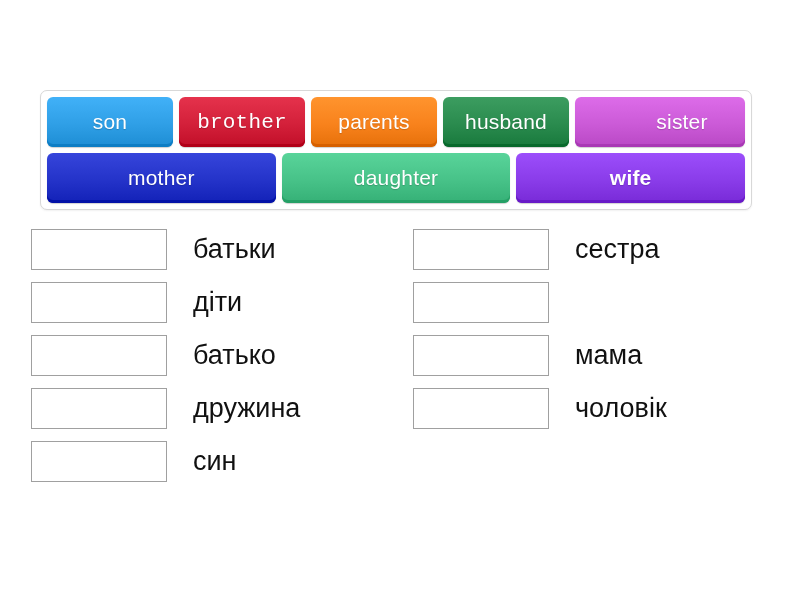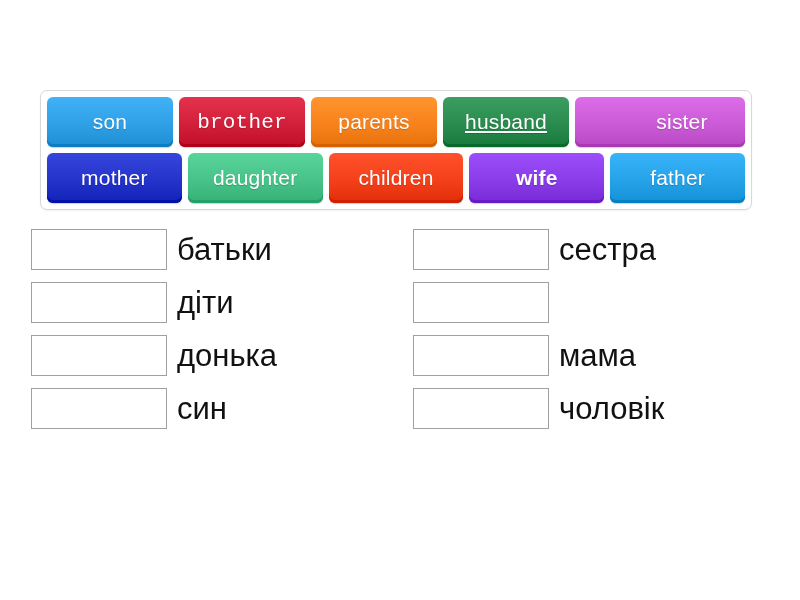--- a/index.html
+++ b/index.html
@@ -81,63 +81,65 @@
   .drop-box {
     width: 136px;
     height: 41px;
     box-sizing: border-box;
     background: #ffffff;
     border: 1px solid #a0a0a0;
     flex: 0 0 auto;
     cursor: pointer;
   }
   .term {
-    margin-left: 10px;
-    font-size: 31px;
+    margin-left: 26px;
+    font-size: 27px;
     line-height: 1;
     color: #111111;
     white-space: nowrap;
   }
 </style>
 </head>
 <body>
 
 <div class="page">
 
   <div class="word-bank">
     <div class="bank-row">
       <div class="tile" style="background: linear-gradient(rgb(65, 177, 248) 0%, rgb(47, 159, 230) 55%, rgb(29, 141, 212) 100%); box-shadow: rgb(13, 125, 196) 0px -3px 0px inset, rgba(0, 0, 0, 0.18) 0px 1px 1px;">son</div>
       <div class="tile" style="background: linear-gradient(rgb(229, 50, 76) 0%, rgb(211, 32, 58) 55%, rgb(193, 14, 40) 100%); box-shadow: rgb(177, 0, 24) 0px -3px 0px inset, rgba(0, 0, 0, 0.18) 0px 1px 1px; font-family: Liberation Mono, monospace;">brother</div>
       <div class="tile" style="background: linear-gradient(rgb(255, 148, 46) 0%, rgb(248, 130, 28) 55%, rgb(230, 112, 10) 100%); box-shadow: rgb(214, 96, 0) 0px -3px 0px inset, rgba(0, 0, 0, 0.18) 0px 1px 1px; text-align: center;">parents</div>
-      <div class="tile" style="background: linear-gradient(rgb(60, 157, 96) 0%, rgb(42, 139, 78) 55%, rgb(24, 121, 60) 100%); box-shadow: rgb(8, 105, 44) 0px -3px 0px inset, rgba(0, 0, 0, 0.18) 0px 1px 1px; text-decoration: underline;">husband</div>
+      <div class="tile" style="background: linear-gradient(rgb(60, 157, 96) 0%, rgb(42, 139, 78) 55%, rgb(24, 121, 60) 100%); box-shadow: rgb(8, 105, 44) 0px -3px 0px inset, rgba(0, 0, 0, 0.18) 0px 1px 1px;">husband</div>
       <div class="tile" style="background: linear-gradient(rgb(221, 108, 233) 0%, rgb(203, 90, 215) 55%, rgb(185, 72, 197) 100%); box-shadow: rgb(169, 56, 181) 0px -3px 0px inset, rgba(0, 0, 0, 0.18) 0px 1px 1px; padding-left: 44px;">sister</div>
     </div>
     <div class="bank-row">
       <div class="tile" style="background: linear-gradient(rgb(54, 69, 219) 0%, rgb(36, 51, 201) 55%, rgb(18, 33, 183) 100%); box-shadow: rgb(2, 17, 167) 0px -3px 0px inset, rgba(0, 0, 0, 0.18) 0px 1px 1px;">mother</div>
       <div class="tile" style="background: linear-gradient(rgb(89, 212, 154) 0%, rgb(71, 194, 136) 55%, rgb(53, 176, 118) 100%); box-shadow: rgb(37, 160, 102) 0px -3px 0px inset, rgba(0, 0, 0, 0.18) 0px 1px 1px;">daughter</div>
-      <div class="tile" style="background: linear-gradient(rgb(255, 82, 44) 0%, rgb(244, 64, 26) 55%, rgb(226, 46, 8) 100%); box-shadow: rgb(210, 30, 0) 0px -3px 0px inset, rgba(0, 0, 0, 0.18) 0px 1px 1px;">children</div>
       <div class="tile" style="background: linear-gradient(rgb(156, 78, 251) 0%, rgb(138, 60, 233) 55%, rgb(120, 42, 215) 100%); box-shadow: rgb(104, 26, 199) 0px -3px 0px inset, rgba(0, 0, 0, 0.18) 0px 1px 1px; font-weight: bold;">wife</div>
-      <div class="tile" style="background: linear-gradient(rgb(56, 180, 250) 0%, rgb(38, 162, 232) 55%, rgb(20, 144, 214) 100%); box-shadow: rgb(4, 128, 198) 0px -3px 0px inset, rgba(0, 0, 0, 0.18) 0px 1px 1px;">father</div>
     </div>
   </div>
 
   <div class="columns">
 
     <div class="col col-left">
       <div class="answer-row">
         <div class="drop-box"></div>
         <div class="term">батьки</div>
       </div>
       <div class="answer-row">
         <div class="drop-box"></div>
         <div class="term">діти</div>
       </div>
       <div class="answer-row">
         <div class="drop-box"></div>
-        <div class="term">донька</div>
+        <div class="term">батько</div>
+      </div>
+      <div class="answer-row">
+        <div class="drop-box"></div>
+        <div class="term">дружина</div>
       </div>
       <div class="answer-row">
         <div class="drop-box"></div>
         <div class="term">син</div>
       </div>
     </div>
 
     <div class="col col-right">
       <div class="answer-row">
         <div class="drop-box"></div>

